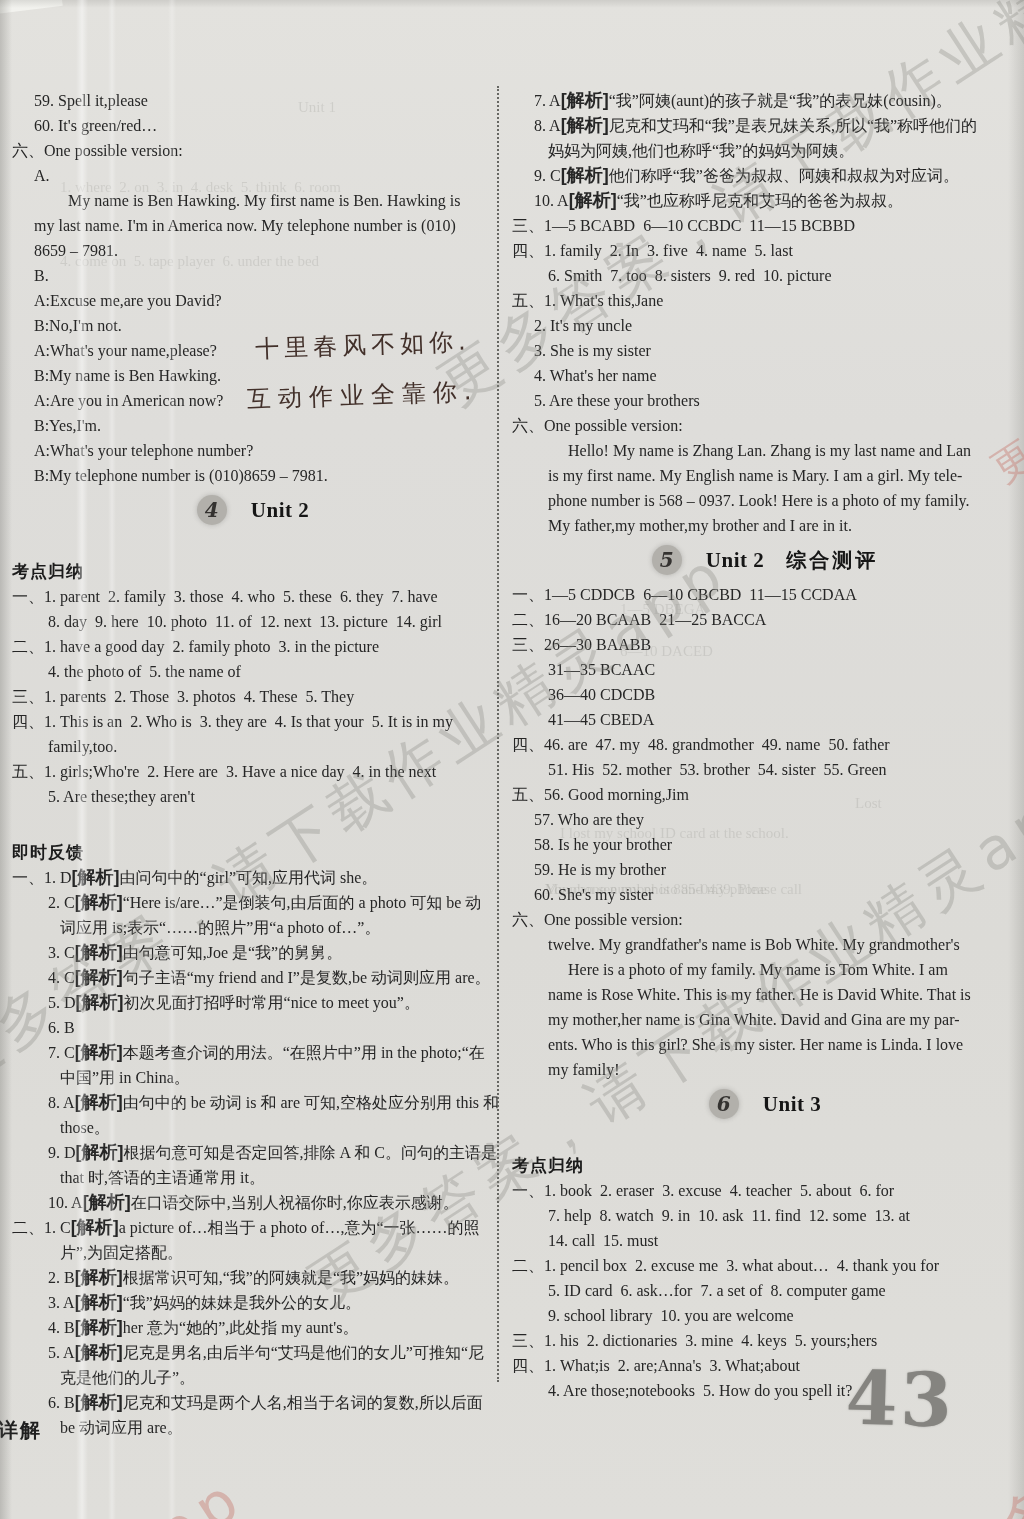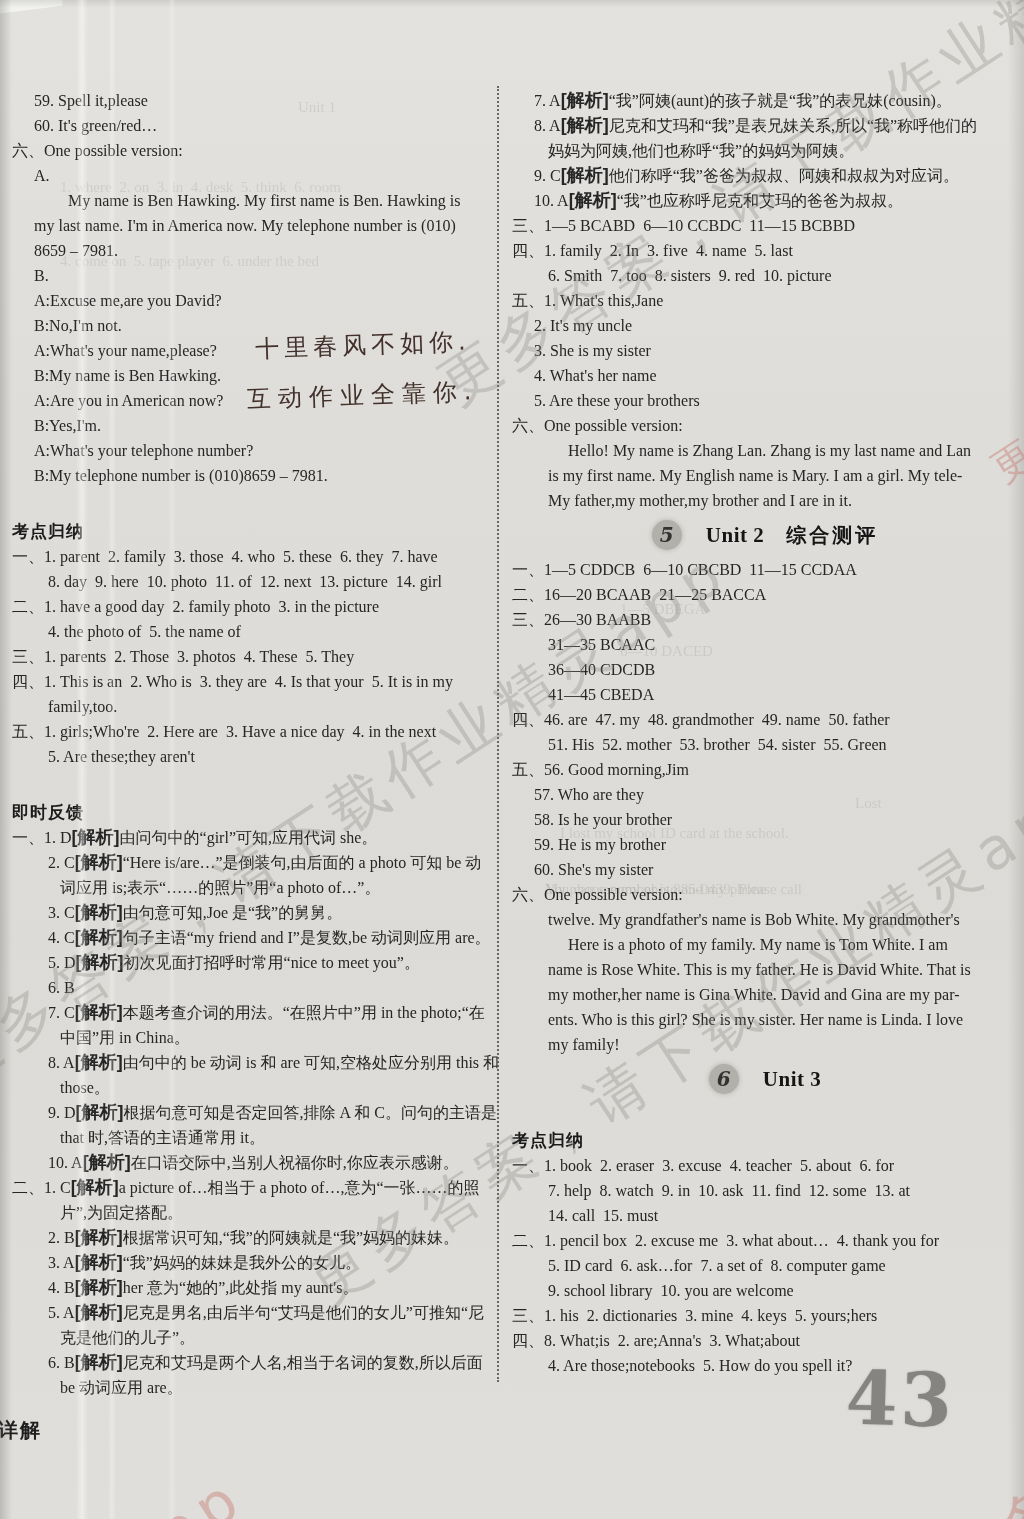--- a/index.html
+++ b/index.html
@@ -97,20 +97,21 @@
       <div class="ln i1">8659 – 7981.</div>
       <div class="ln i1">B.</div>
       <div class="ln i1">A:Excuse me,are you David?</div>
       <div class="ln i1">B:No,I'm not.</div>
       <div class="ln i1">A:What's your name,please?</div>
       <div class="ln i1">B:My name is Ben Hawking.</div>
       <div class="ln i1">A:Are you in American now?</div>
       <div class="ln i1">B:Yes,I'm.</div>
       <div class="ln i1">A:What's your telephone number?</div>
       <div class="ln i1">B:My telephone number is (010)8659 – 7981.</div>
+      <div class="unit-header"><span class="badge">4</span><span class="uh-title">Unit 2</span></div>
       <div class="ln sec">考点归纳</div>
       <div class="ln i0">一、1. parent  2. family  3. those  4. who  5. these  6. they  7. have</div>
       <div class="ln i2">8. day  9. here  10. photo  11. of  12. next  13. picture  14. girl</div>
       <div class="ln i0">二、1. have a good day  2. family photo  3. in the picture</div>
       <div class="ln i2">4. the photo of  5. the name of</div>
       <div class="ln i0">三、1. parents  2. Those  3. photos  4. These  5. They</div>
       <div class="ln i0">四、1. This is an  2. Who is  3. they are  4. Is that your  5. It is in my</div>
       <div class="ln i2">family,too.</div>
       <div class="ln i0">五、1. girls;Who're  2. Here are  3. Have a nice day  4. in the next</div>
       <div class="ln i2">5. Are these;they aren't</div>
@@ -150,20 +151,21 @@
       <div class="ln i0">四、1. family  2. In  3. five  4. name  5. last</div>
       <div class="ln i2">6. Smith  7. too  8. sisters  9. red  10. picture</div>
       <div class="ln i0">五、1. What's this,Jane</div>
       <div class="ln i1">2. It's my uncle</div>
       <div class="ln i1">3. She is my sister</div>
       <div class="ln i1">4. What's her name</div>
       <div class="ln i1">5. Are these your brothers</div>
       <div class="ln i0">六、One possible version:</div>
       <div class="ln i4">Hello! My name is Zhang Lan. Zhang is my last name and Lan</div>
       <div class="ln i2">is my first name. My English name is Mary. I am a girl. My tele-</div>
+      <div class="ln i2">phone number is 568 – 0937. Look! Here is a photo of my family.</div>
       <div class="ln i2">My father,my mother,my brother and I are in it.</div>
       <div class="unit-header"><span class="badge">5</span><span class="uh-title">Unit 2</span><span class="uh-sub">综合测评</span></div>
       <div class="ln i0">一、1—5 CDDCB  6—10 CBCBD  11—15 CCDAA</div>
       <div class="ln i0">二、16—20 BCAAB  21—25 BACCA</div>
       <div class="ln i0">三、26—30 BAABB</div>
       <div class="ln i2">31—35 BCAAC</div>
       <div class="ln i2">36—40 CDCDB</div>
       <div class="ln i2">41—45 CBEDA</div>
       <div class="ln i0">四、46. are  47. my  48. grandmother  49. name  50. father</div>
       <div class="ln i2">51. His  52. mother  53. brother  54. sister  55. Green</div>
@@ -181,21 +183,21 @@
       <div class="ln i2">my family!</div>
       <div class="unit-header"><span class="badge">6</span><span class="uh-title">Unit 3</span></div>
       <div class="ln sec">考点归纳</div>
       <div class="ln i0">一、1. book  2. eraser  3. excuse  4. teacher  5. about  6. for</div>
       <div class="ln i2">7. help  8. watch  9. in  10. ask  11. find  12. some  13. at</div>
       <div class="ln i2">14. call  15. must</div>
       <div class="ln i0">二、1. pencil box  2. excuse me  3. what about…  4. thank you for</div>
       <div class="ln i2">5. ID card  6. ask…for  7. a set of  8. computer game</div>
       <div class="ln i2">9. school library  10. you are welcome</div>
       <div class="ln i0">三、1. his  2. dictionaries  3. mine  4. keys  5. yours;hers</div>
-      <div class="ln i0">四、8. What;is  2. are;Anna's  3. What;about</div>
+      <div class="ln i0">四、1. What;is  2. are;Anna's  3. What;about</div>
       <div class="ln i2">4. Are those;notebooks  5. How do you spell it?</div>
     </div>
 
   <div class="wm" style="left:-70px;top:1045px;">更多答案，请下载作业精灵app</div>
   <div class="wm" style="left:300px;top:1265px;">更多答案，请下载作业精灵app</div>
   <div class="wm" style="left:430px;top:365px;">更多答案，请下载作业精灵app</div>
   <div class="wm pink" style="left:55px;top:1575px;">灵app</div>
   <div class="wm pink" style="left:935px;top:1545px;">更多答案</div>
   <div class="wm pink small" style="left:985px;top:455px;">更多</div>
 

